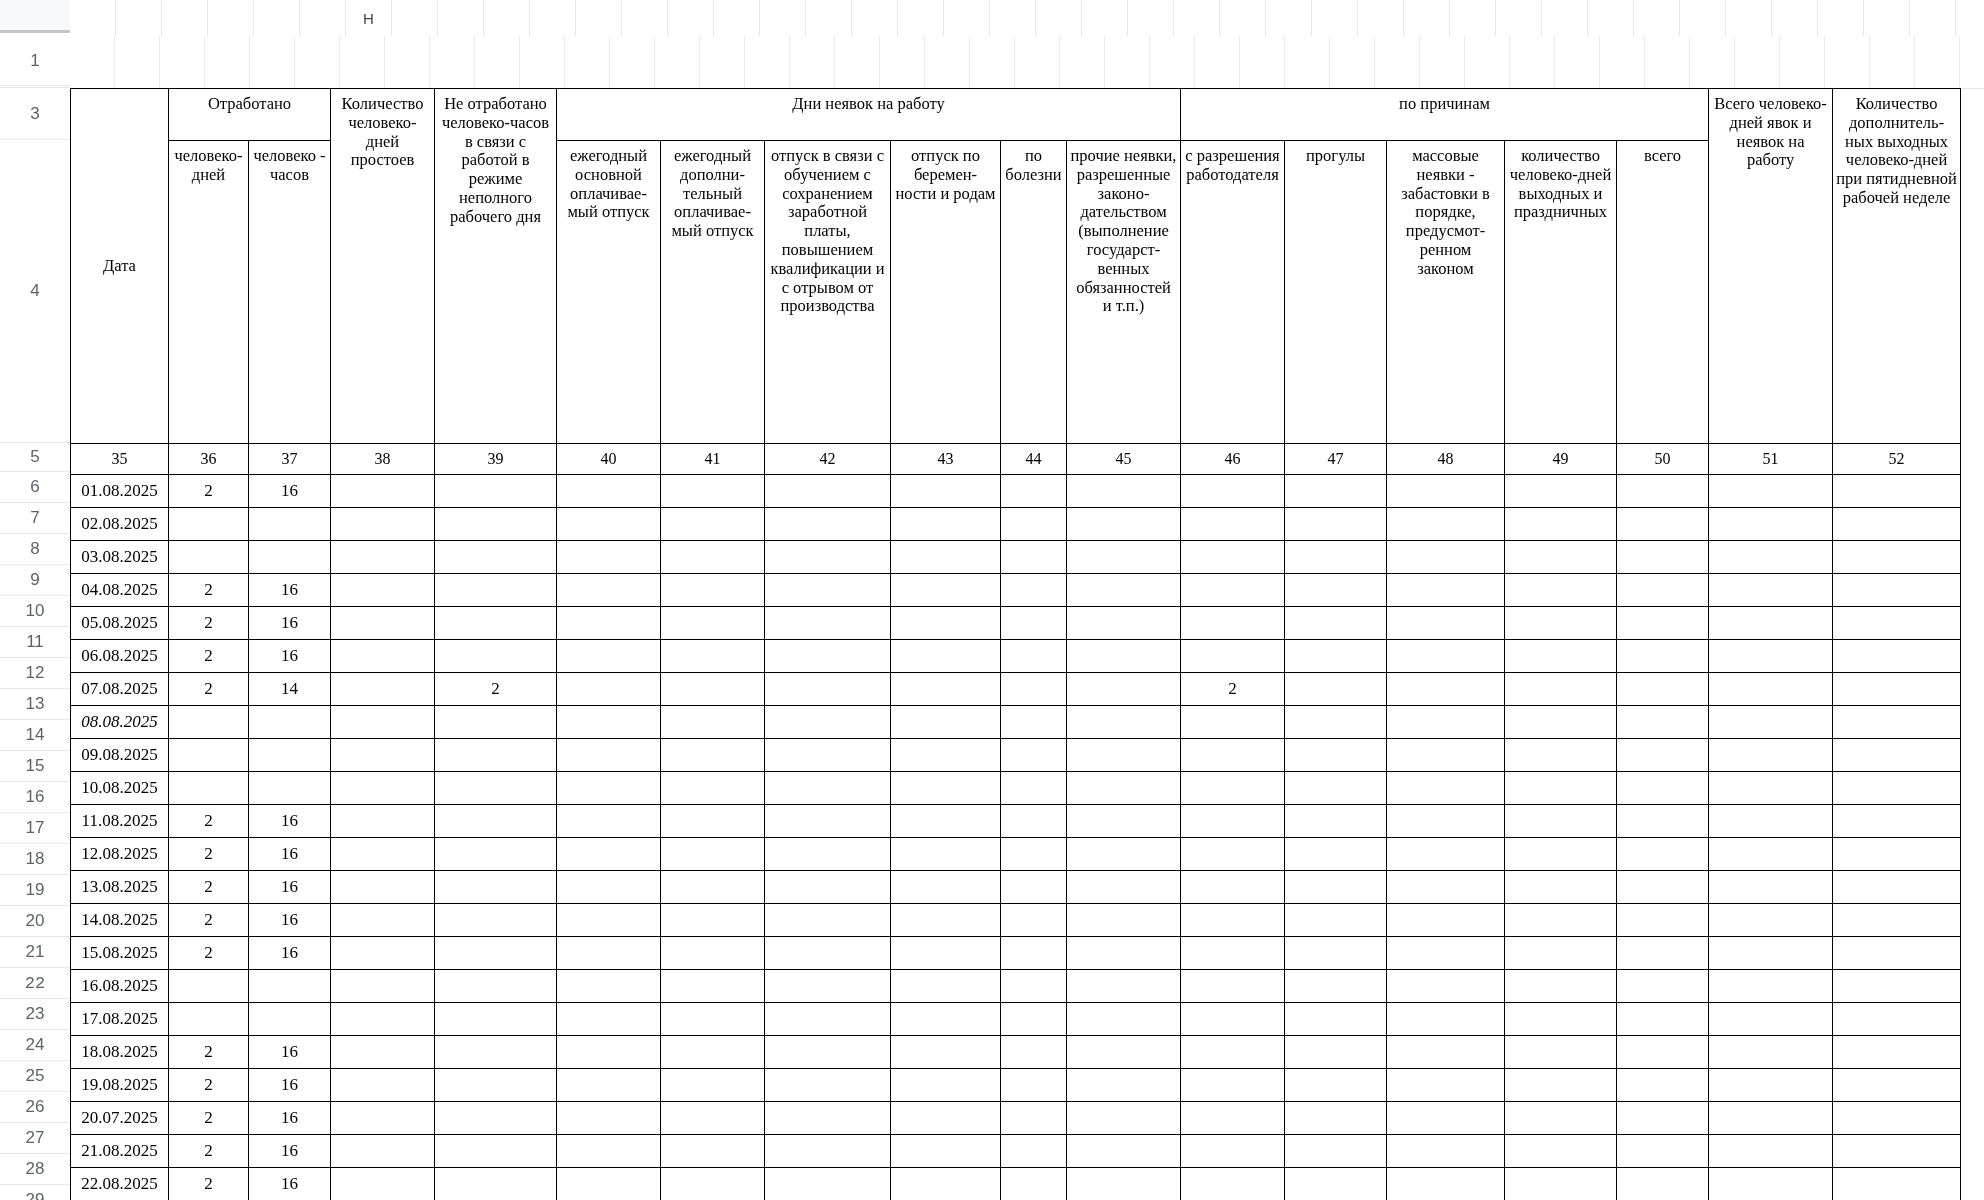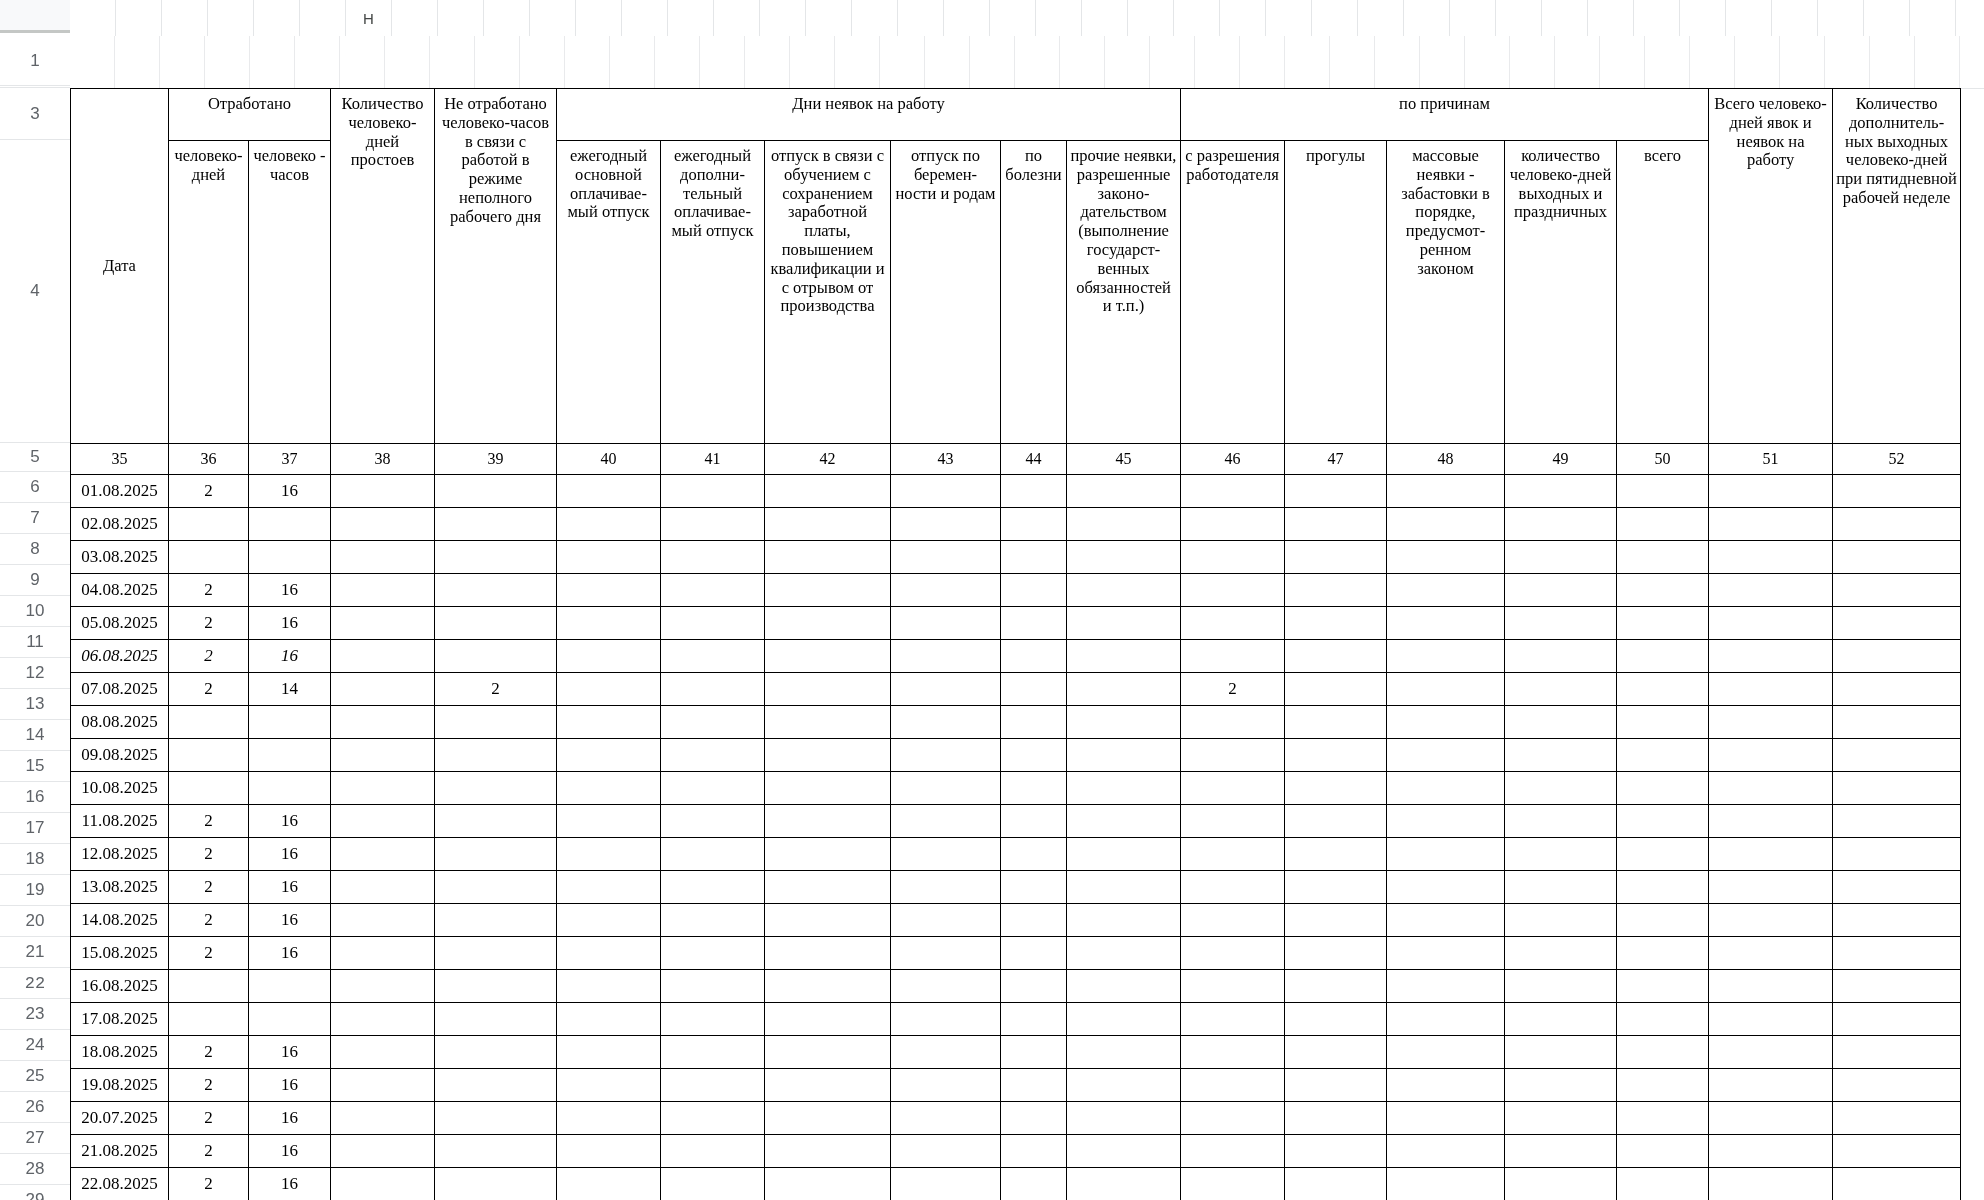--- a/index.html
+++ b/index.html
@@ -336,21 +336,21 @@
           <td class="datacell"></td>
           <td class="datacell"></td>
           <td class="datacell"></td>
           <td class="datacell"></td>
           <td class="datacell"></td>
           <td class="datacell"></td>
           <td class="datacell"></td>
           <td class="datacell"></td>
           <td class="datacell"></td>
         </tr>
-        <tr style="height: 31px; font-style: italic;">
+        <tr style="height: 31px;">
           <td class="datecell">06.08.2025</td>
           <td class="datacell">2</td>
           <td class="datacell">16</td>
           <td class="datacell"></td>
           <td class="datacell"></td>
           <td class="datacell"></td>
           <td class="datacell"></td>
           <td class="datacell"></td>
           <td class="datacell"></td>
           <td class="datacell"></td>
@@ -376,21 +376,21 @@
           <td class="datacell"></td>
           <td class="datacell"></td>
           <td class="datacell">2</td>
           <td class="datacell"></td>
           <td class="datacell"></td>
           <td class="datacell"></td>
           <td class="datacell"></td>
           <td class="datacell"></td>
           <td class="datacell"></td>
         </tr>
-        <tr style="height: 31px;">
+        <tr style="height: 31px; font-style: italic;">
           <td class="datecell">08.08.2025</td>
           <td class="datacell"></td>
           <td class="datacell"></td>
           <td class="datacell"></td>
           <td class="datacell"></td>
           <td class="datacell"></td>
           <td class="datacell"></td>
           <td class="datacell"></td>
           <td class="datacell"></td>
           <td class="datacell"></td>

